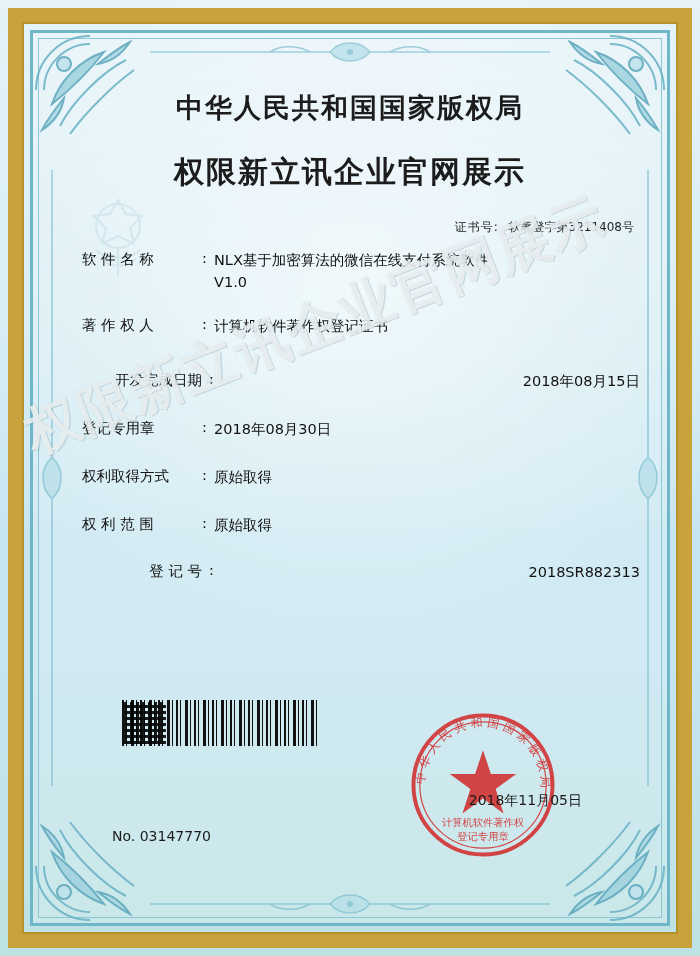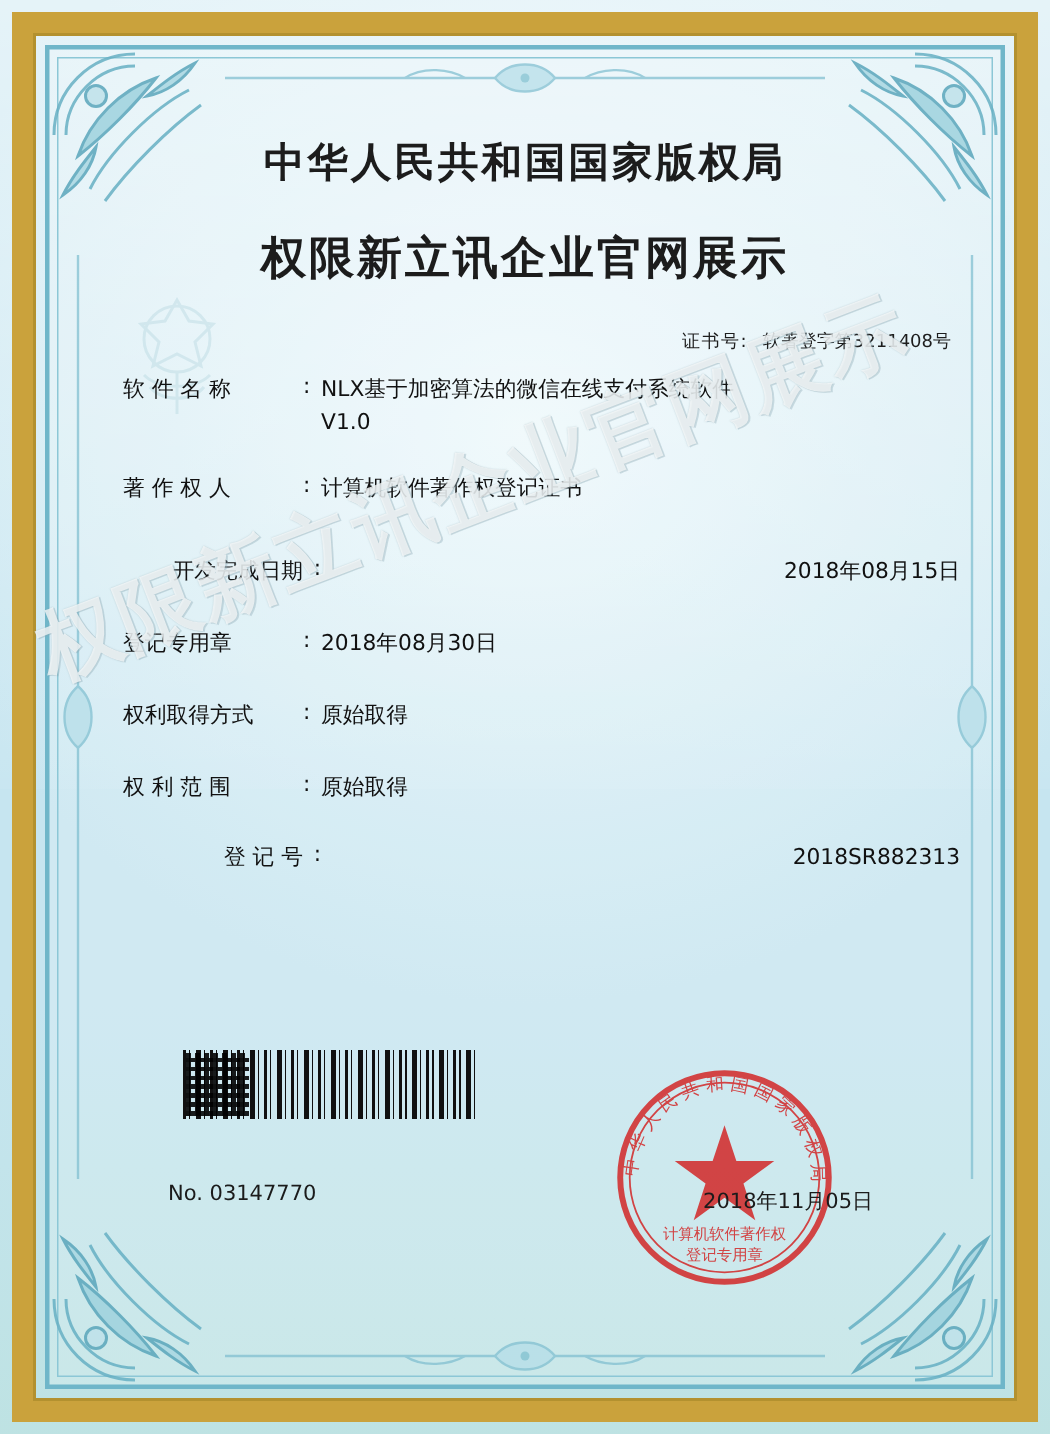--- a/index.html
+++ b/index.html
@@ -218,21 +218,21 @@
     width: 158px;
     height: 158px;
     opacity: .82;
   }
   .seal svg { width: 100%; height: 100%; }
 
   
   .footer-no {
     position: absolute;
     left: 112px;
-    top: 788px;
+    top: 828px;
     font-size: 14px;
     color: #1b1b1b;
     font-family: "DejaVu Sans", "Liberation Sans", sans-serif;
   }
   .footer-date {
     position: absolute;
     right: 118px;
     top: 792px;
     font-size: 14px;
     color: #1b1b1b;

